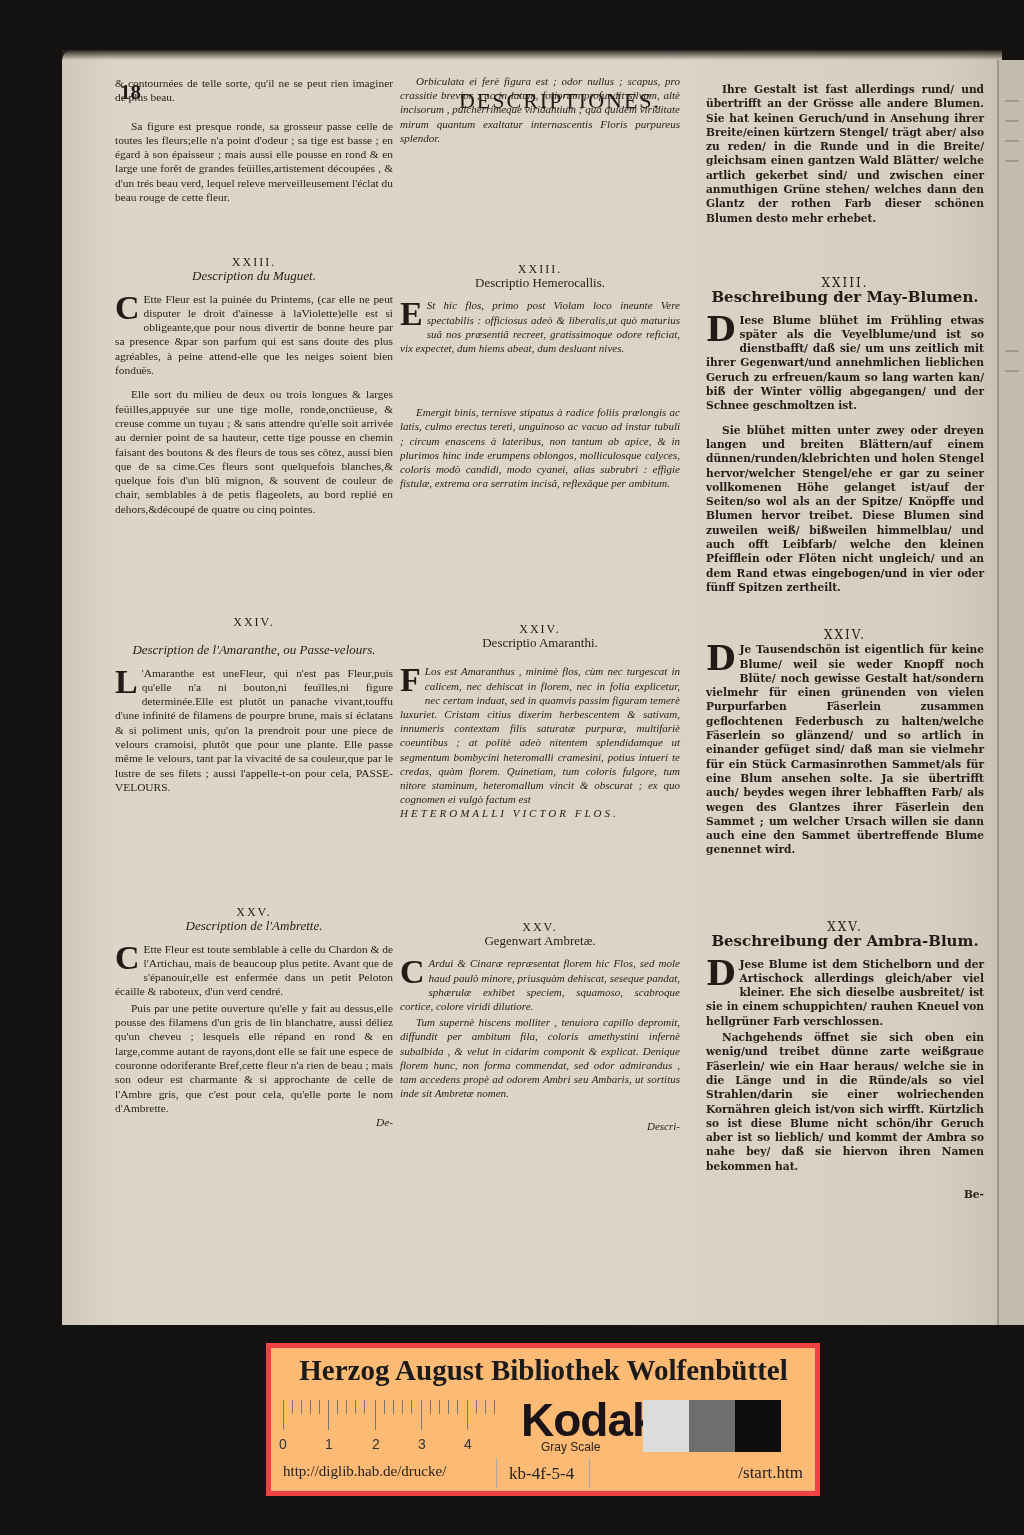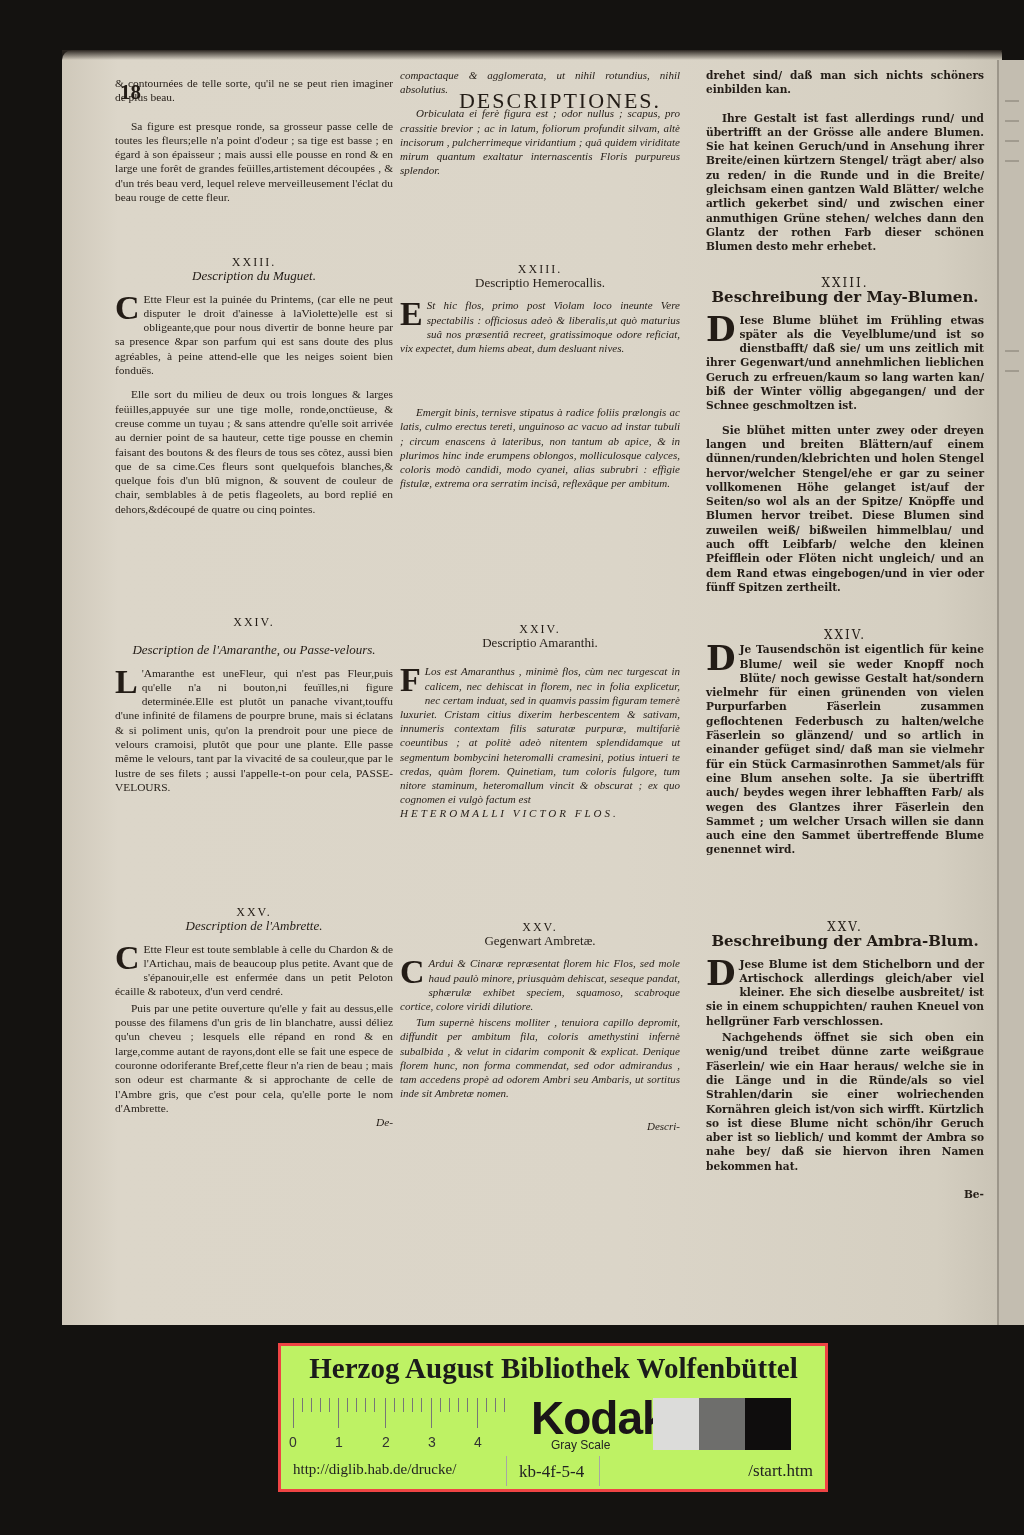--- a/index.html
+++ b/index.html
@@ -17,21 +17,21 @@
   .col.la{left:400px;width:280px;font-style:italic;font-size:11px;line-height:14.2px;}
   .col.de{left:706px;width:278px;font-family:"DejaVu Serif",serif;font-weight:bold;font-size:10.6px;line-height:14.3px;}
   .blk{position:absolute;}
   .sec-num{display:block;text-align:center;letter-spacing:2px;font-size:12px;}
   .sec-title{display:block;text-align:center;font-size:13px;margin-bottom:8px;}
   .fr .sec-title{font-style:italic;}
   .de .sec-title{font-size:15px;}
   .ind{text-indent:16px;}
   .dropcap{float:left;font-size:34px;line-height:28px;margin:2px 4px 0 0;font-weight:bold;}
   .catch{display:block;text-align:right;font-style:italic;}
-  .card{position:absolute;left:278px;top:1343px;width:544px;height:143px;background:#bef264;border:3px solid #ef4444;}
+  .card{position:absolute;left:266px;top:1343px;width:544px;height:143px;background:#fdba74;border:5px solid #ef4444;}
   .card-title{position:absolute;left:10px;top:6px;width:525px;text-align:center;font-weight:bold;font-size:29px;color:#1b1b1b;font-family:"Liberation Serif",serif;}
   .ruler{position:absolute;left:12px;top:52px;width:215px;height:32px;}
   .ruler .tick{position:absolute;top:0;width:1px;background:#777;}
   .ruler-nums{position:absolute;left:8px;top:88px;width:210px;font-family:"Liberation Sans",sans-serif;font-size:14px;color:#333;}
   .ruler-nums span{position:absolute;}
   .kodak{position:absolute;left:250px;top:45px;font-family:"Liberation Sans",sans-serif;font-weight:bold;font-size:46px;color:#1a1418;letter-spacing:-1px;}
   .gray-label{position:absolute;left:270px;top:92px;font-family:"Liberation Sans",sans-serif;font-size:12px;color:#222;}
   .swatch{position:absolute;top:52px;width:46px;height:52px;}
   .card-url{position:absolute;left:12px;top:115px;font-size:15px;color:#222;}
   .card-id{position:absolute;left:238px;top:116px;font-size:17px;color:#222;}
@@ -75,21 +75,20 @@
     <span class="sec-num">XXV.</span>
     <span class="sec-title">Description de l'Ambrette.</span>
     <p style="margin-bottom:2px"><span class="dropcap">C</span><span>Ette Fleur est toute semblable à celle du Chardon &amp; de l'Artichau, mais de beaucoup plus petite. Avant que de s'épanouir,elle est enfermée dans un petit Peloton écaille &amp; raboteux, d'un verd cendré.</span></p>
     <p class="ind" style="margin-bottom:0">Puis par une petite ouverture qu'elle y fait au dessus,elle pousse des filamens d'un gris de lin blanchatre, aussi déliez qu'un cheveu ; lesquels elle répand en rond &amp; en large,comme autant de rayons,dont elle se fait une espece de couronne odoriferante Bref,cette fleur n'a rien de beau ; mais son odeur est charmante &amp; si approchante de celle de l'Ambre gris, que c'est pour cela, qu'elle porte le nom d'Ambrette.</p>
     <span class="catch">De-</span>
   </div>
 </div>
 
 <div class="col la">
   <div class="blk" style="top:68px;width:280px">
-    <p>compactaque &amp; agglomerata, ut nihil rotundius, nihil absolutius.</p>
     <p class="ind" style="margin-top:6px">Orbiculata ei ferè figura est ; odor nullus ; scapus, pro crassitie brevior ; ac in latum, foliorum profundit silvam, altè incisorum , pulcherrimeque viridantium ; quâ quidem viriditate mirum quantum exaltatur internascentis Floris purpureus splendor.</p>
   </div>
   <div class="blk" style="top:262px;width:280px">
     <span class="sec-num" style="font-style:normal">XXIII.</span>
     <span class="sec-title" style="font-style:normal">Descriptio Hemerocallis.</span>
     <p style="margin-bottom:50px"><span class="dropcap" style="font-style:normal">E</span><span>St hic flos, primo post Violam loco ineunte Vere spectabilis : officiosus adeò &amp; liberalis,ut quò maturius suâ nos præsentiâ recreet, gratissimoque odore reficiat, vix expectet, dum hiems abeat, dum desluant nives.</span></p>
     <p class="ind">Emergit binis, ternisve stipatus à radice foliis prælongis ac latis, culmo erectus tereti, unguinoso ac vacuo ad instar tubuli ; circum enascens à lateribus, non tantum ab apice, &amp; in plurimos hinc inde erumpens oblongos, molliculosque calyces, coloris modò candidi, modo cyanei, alias subrubri : effigie fistulæ, extrema ora serratim incisâ, reflexâque per ambitum.</p>
   </div>
   <div class="blk" style="top:622px;width:280px">
     <span class="sec-num" style="font-style:normal">XXIV.</span>
@@ -101,21 +100,20 @@
     <span class="sec-num" style="font-style:normal">XXV.</span>
     <span class="sec-title" style="font-style:normal">Gegenwart Ambretæ.</span>
     <p style="margin-bottom:2px"><span class="dropcap" style="font-style:normal">C</span><span>Ardui &amp; Cinaræ repræsentat florem hic Flos, sed mole haud paulò minore, priusquàm dehiscat, seseque pandat, sphærulæ exhibet speciem, squamoso, scabroque cortice, colore viridi dilutiore.</span></p>
     <p class="ind" style="margin-bottom:19px">Tum supernè hiscens molliter , tenuiora capillo depromit, diffundit per ambitum fila, coloris amethystini infernè subalbida , &amp; velut in cidarim componit &amp; explicat. Denique florem hunc, non forma commendat, sed odor admirandus , tam accedens propè ad odorem Ambri seu Ambaris, ut sortitus inde sit Ambretæ nomen.</p>
     <span class="catch" style="font-weight:normal">Descri-</span>
   </div>
 </div>
 
 <div class="col de">
   <div class="blk" style="top:68px;width:278px">
-    <p>drehet sind/ daß man sich nichts schöners einbilden kan.</p>
     <p class="ind" style="margin-top:14px">Ihre Gestalt ist fast allerdings rund/ und übertrifft an der Grösse alle andere Blumen. Sie hat keinen Geruch/und in Ansehung ihrer Breite/einen kürtzern Stengel/ trägt aber/ also zu reden/ in die Runde und in die Breite/ gleichsam einen gantzen Wald Blätter/ welche artlich gekerbet sind/ und zwischen einer anmuthigen Grüne stehen/ welches dann den Glantz der rothen Farb dieser schönen Blumen desto mehr erhebet.</p>
   </div>
   <div class="blk" style="top:276px;width:278px">
     <span class="sec-num" style="font-weight:normal">XXIII.</span>
     <span class="sec-title">Beschreibung der May-Blumen.</span>
     <p><span class="dropcap">D</span><span>Iese Blume blühet im Frühling etwas später als die Veyelblume/und ist so dienstbafft/ daß sie/ um uns zeitlich mit ihrer Gegenwart/und annehmlichen lieblichen Geruch zu erfreuen/kaum so lang warten kan/ biß der Winter völlig abgegangen/ und der Schnee geschmoltzen ist.</span></p>
     <p class="ind">Sie blühet mitten unter zwey oder dreyen langen und breiten Blättern/auf einem dünnen/runden/klebrichten und holen Stengel hervor/welcher Stengel/ehe er gar zu seiner vollkomenen Höhe gelanget ist/auf der Seiten/so wol als an der Spitze/ Knöpffe und Blumen hervor treibet. Diese Blumen sind zuweilen weiß/ bißweilen himmelblau/ und auch offt Leibfarb/ welche den kleinen Pfeifflein oder Flöten nicht ungleich/ und an dem Rand etwas eingebogen/und in vier oder fünff Spitzen zertheilt.</p>
   </div>
   <div class="blk" style="top:628px;width:278px">
     <span class="sec-num" style="font-weight:normal">XXIV.</span>

